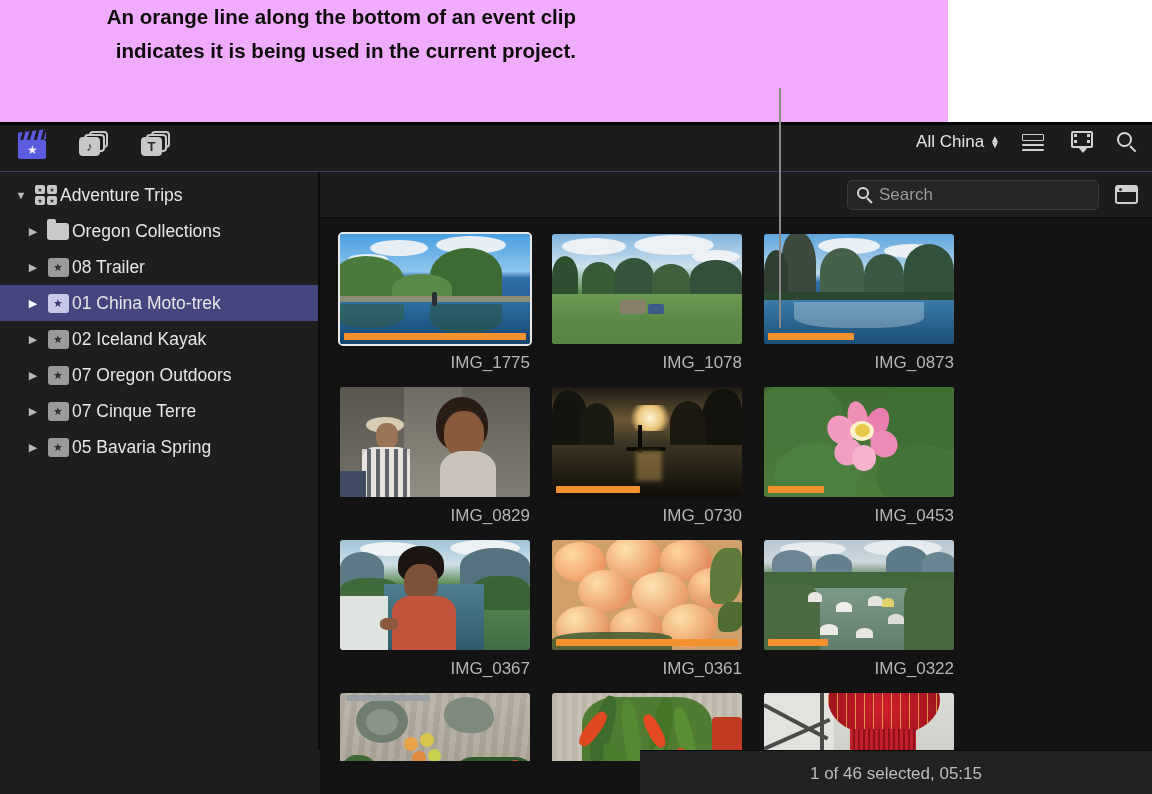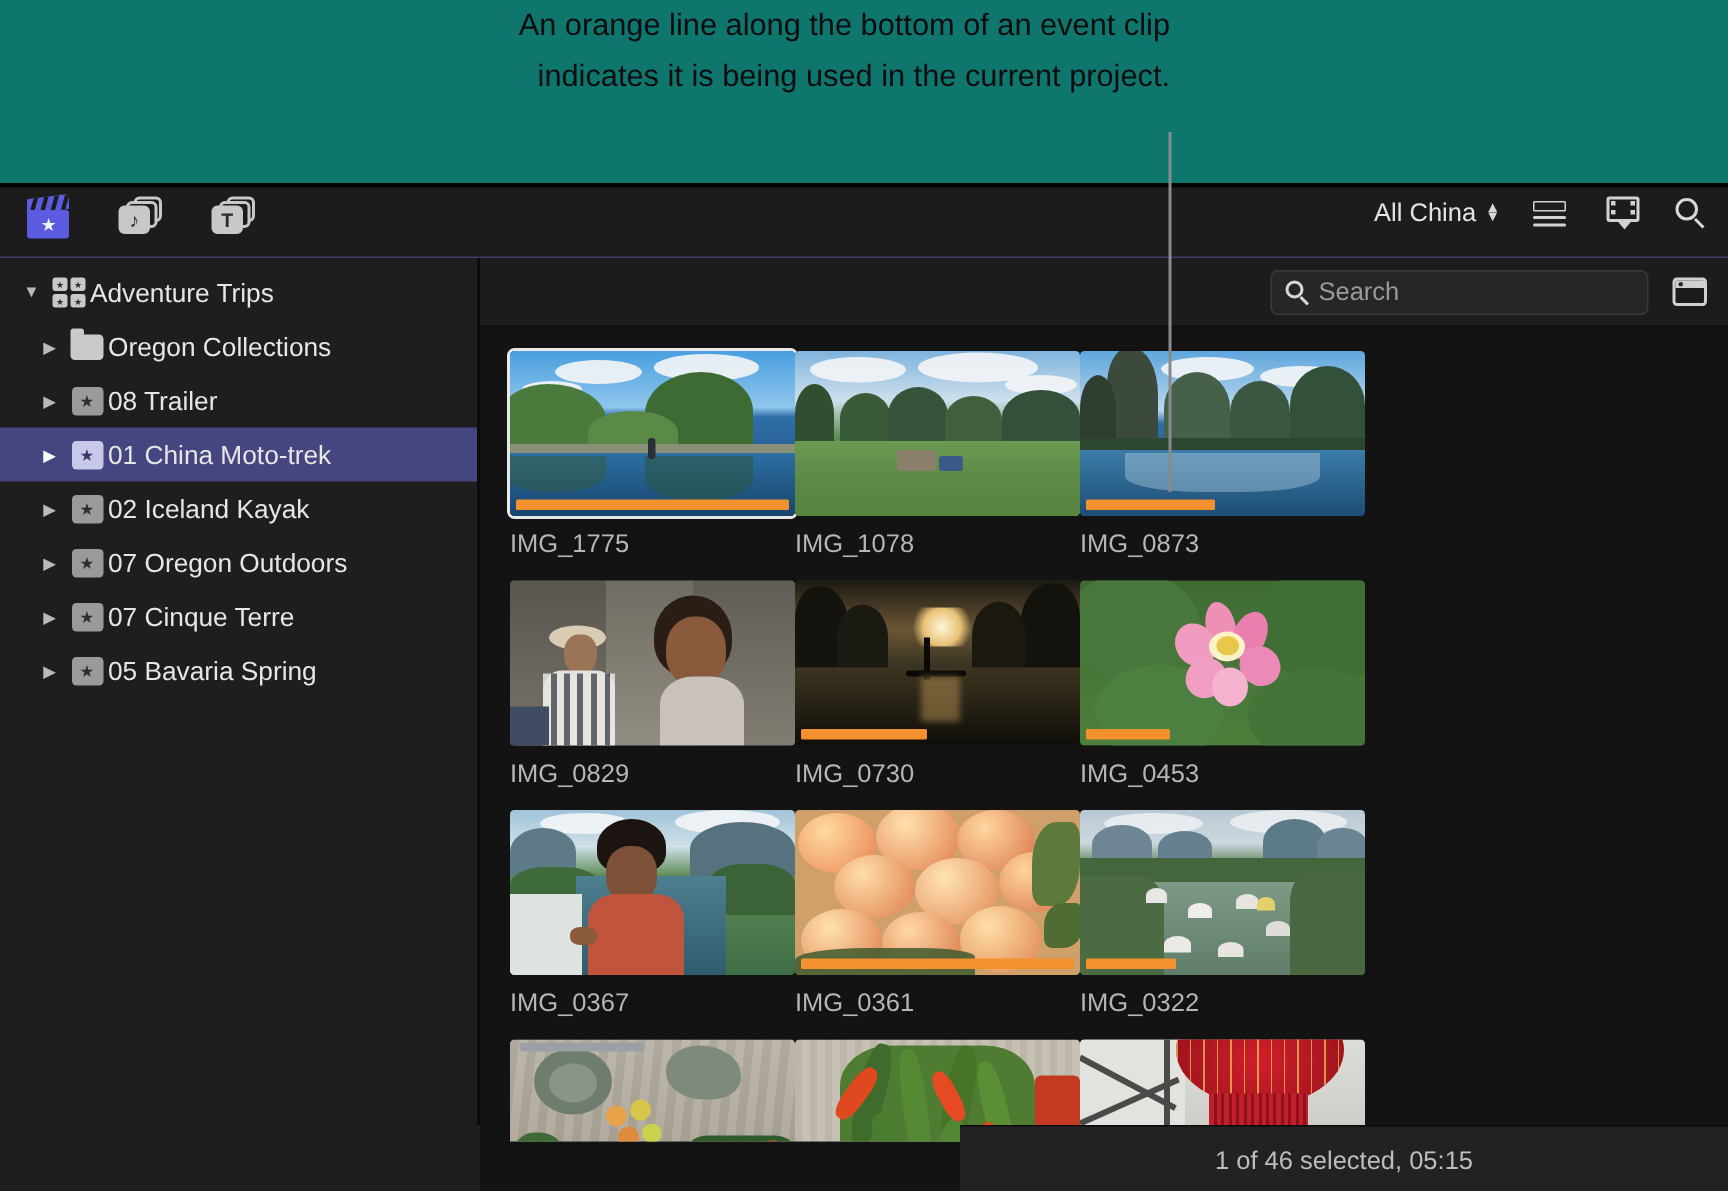--- a/index.html
+++ b/index.html
@@ -6,22 +6,23 @@
   html, body {
     width: 1152px; height: 794px;
     background: #ffffff;
     font-family: "Liberation Sans", sans-serif;
     overflow: hidden;
   }
 
   
   .callout {
     position: absolute; left: 0; top: 0;
-    width: 1152px; height: 122px;
-    background: #0f766e;
+    width: 948px; height: 122px;
+    background: #f0abfc;
+    font-weight: bold;
   }
   .callout-text {
     position: absolute;
     right: 372px; top: 0px;
     width: 520px;
     text-align: right;
     font-size: 20.5px;
     line-height: 34px;
     color: #0d0d0d;
     font-family: "Liberation Sans", sans-serif;
@@ -146,21 +147,21 @@
   .searchbox {
     width: 252px; height: 30px; background: #262626; border: 1px solid #3a3a3a;
     border-radius: 5px; display: flex; align-items: center; padding: 0 8px; gap: 5px;
   }
   .searchbox .ph { color: #9a9a9a; font-size: 17px; }
   .ico-panel { width: 23px; height: 19px; border: 2px solid #d0d0d0; border-radius: 3px; position: relative; }
   .ico-panel:before { content:""; position:absolute; left:0; top:0; right:0; height:5px; background:#d0d0d0; }
   .ico-panel:after { content:""; position:absolute; left:2px; top:1px; width:3px; height:3px; background:#2b2b2b; border-radius:50%; }
 
   .clip-grid { position: relative; padding: 16px 0 0 20px; height: 543px; overflow: hidden; }
-  .clip-row { display: flex; margin-bottom: 14px; }
+  .clip-row { display: flex; gap: 22px; margin-bottom: 14px; text-align: right; }
   .clip { width: 190px; }
   .thumb {
     width: 190px; height: 110px; border-radius: 3px; position: relative; overflow: hidden;
     background: #2a2a2a;
   }
   .clip.sel .thumb { outline: 2px solid #e8e8e8; outline-offset: 0px; }
   .orangebar {
     position: absolute; left: 0; bottom: 4px; height: 7px;
     background: #f3912e; border-radius: 1px;
   }

